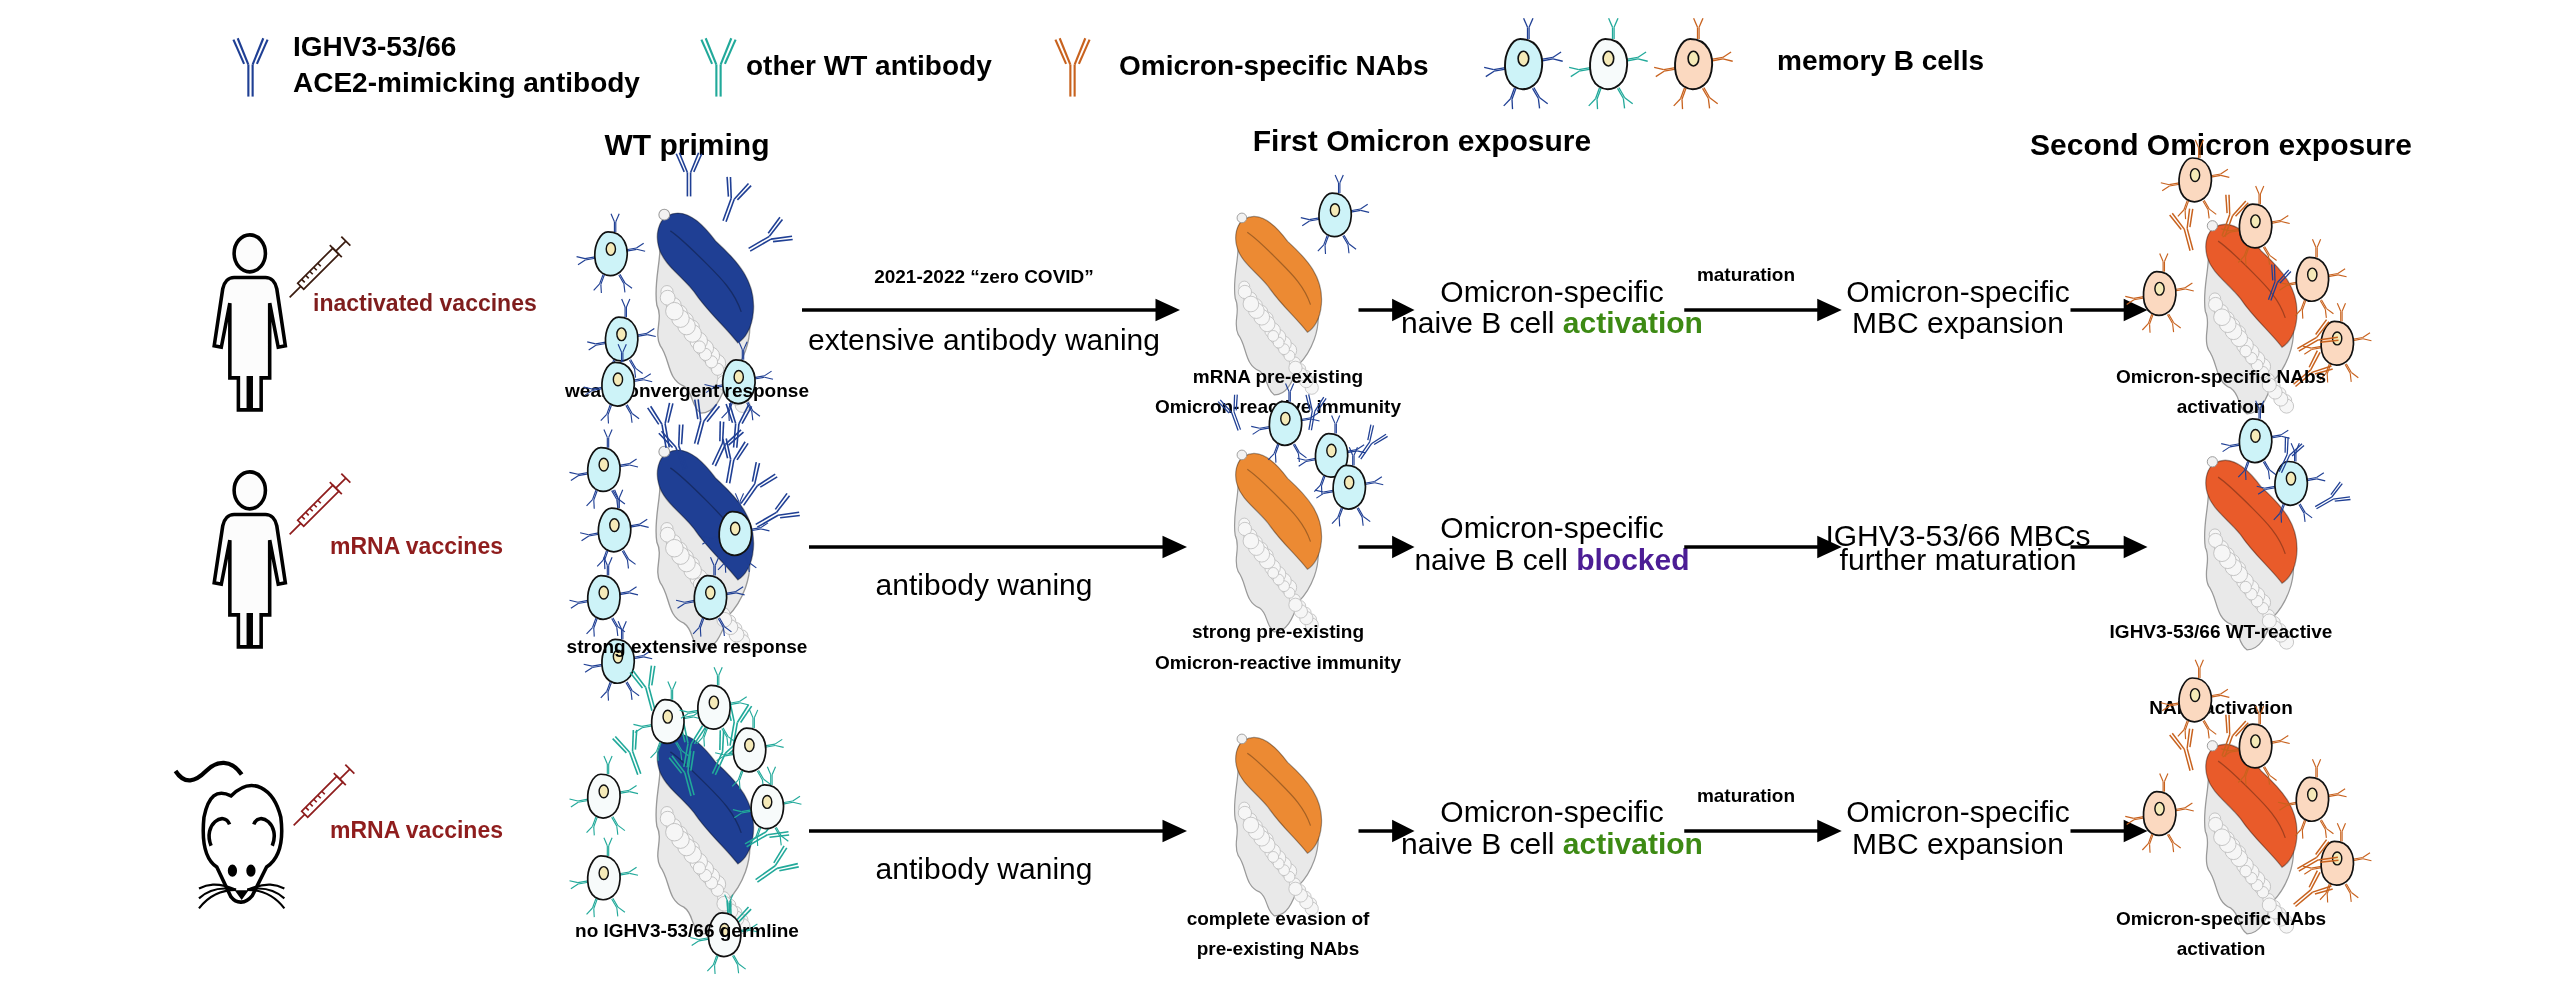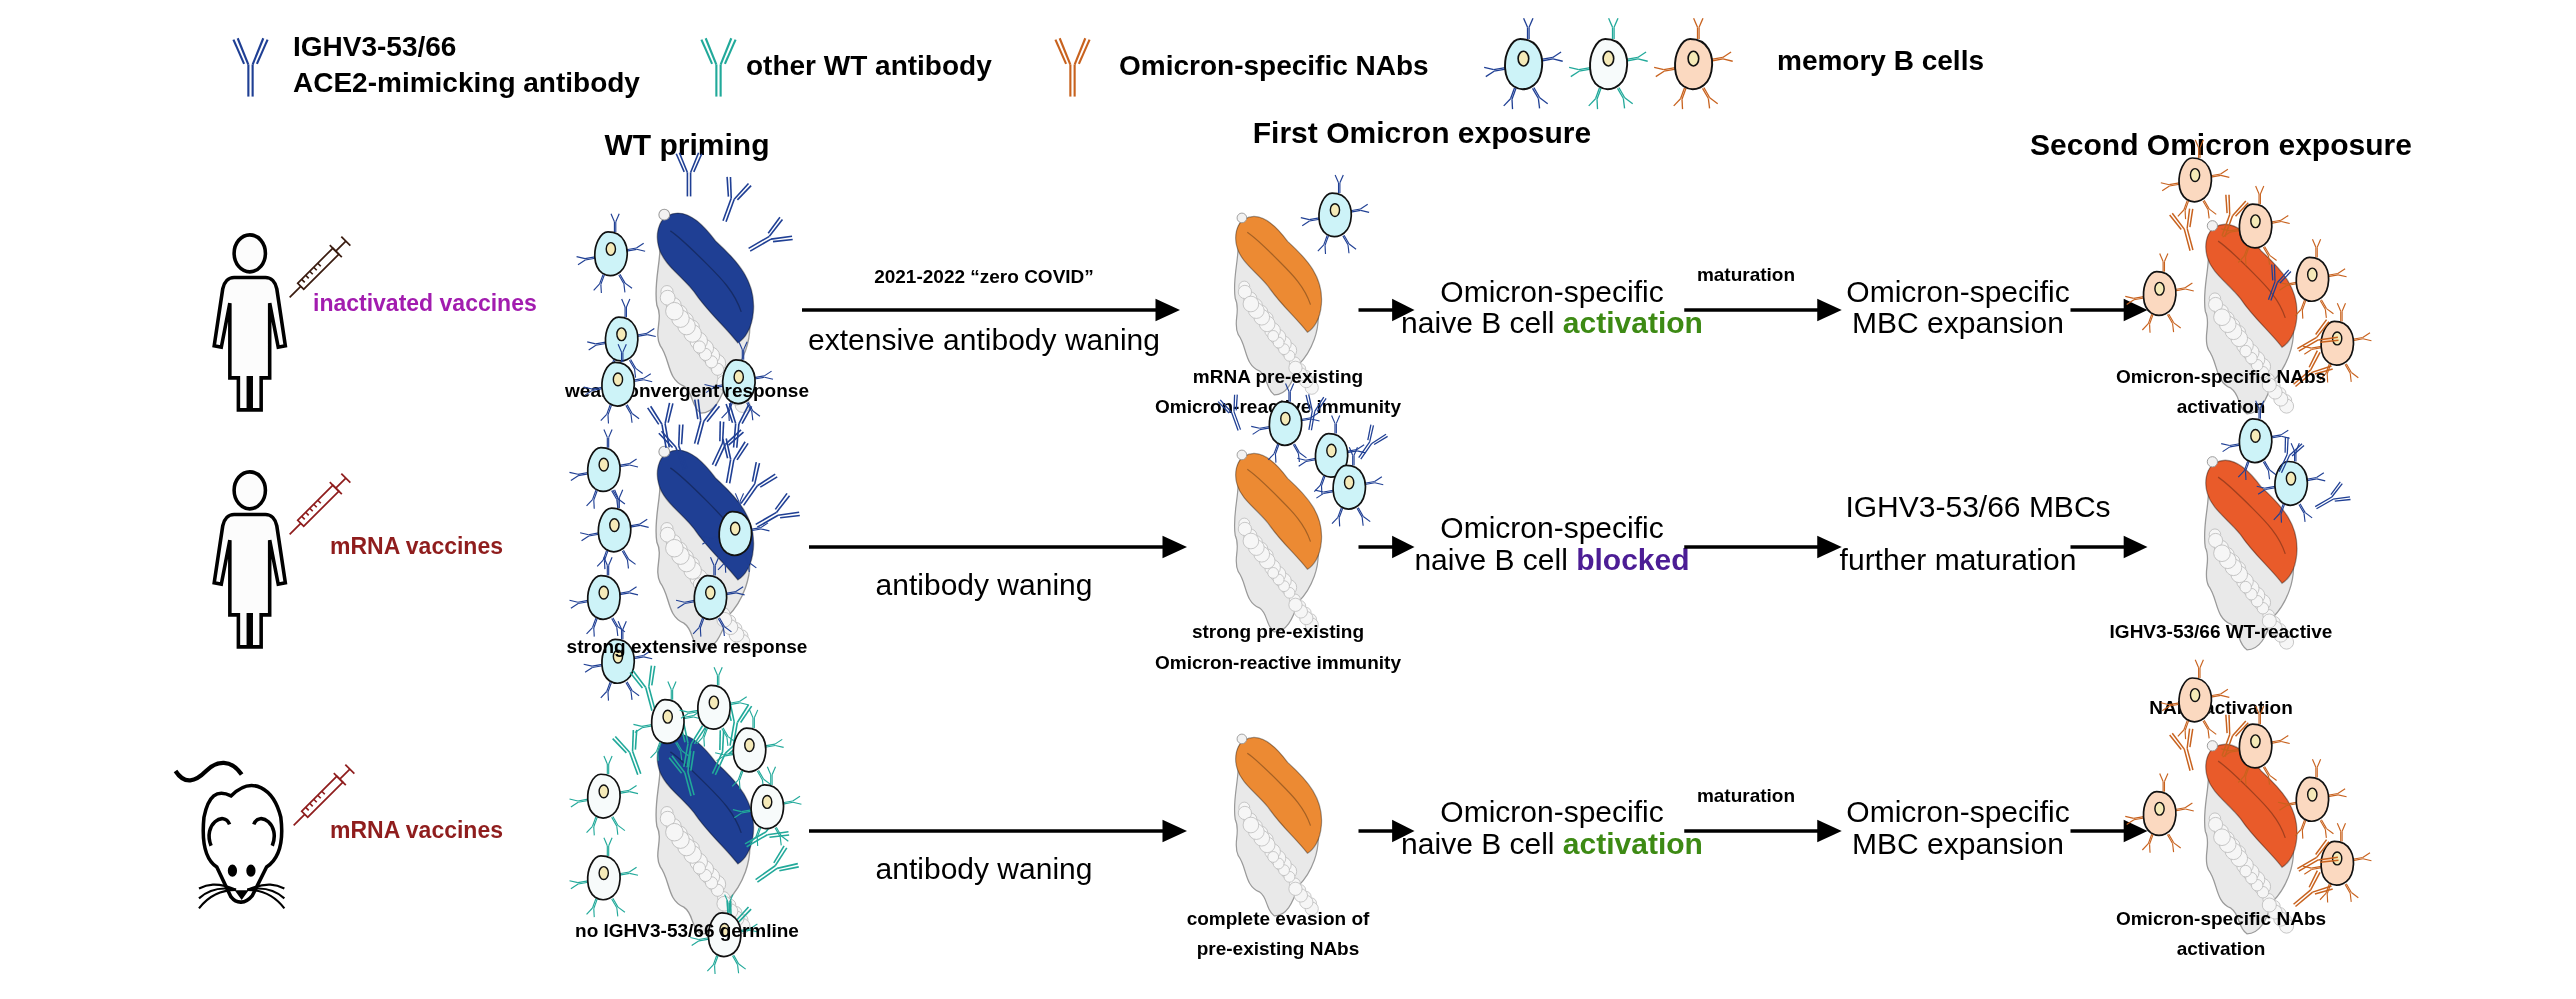--- a/index.html
+++ b/index.html
@@ -160,21 +160,21 @@
           <line x1="3" y1="-45" x2="18" y2="-80"></line>
         </g>
         <path d="M -4 -30 C 18 -30 26 -10 22 10 C 18 30 0 36 -12 28 C -26 18 -24 -6 -18 -18 C -14 -26 -10 -30 -4 -30 Z" fill="#fbd9c0" stroke="#111" stroke-width="2.4"></path>
         <ellipse cx="0" cy="-6" rx="6.5" ry="9" fill="#f5eab8" stroke="#111" stroke-width="2"></ellipse>
       </g>
     </svg>
   <div class="t legend-text" style="left:1777px;top:45px">memory B cells</div>
 </div>
 
 <div class="t header c" style="left:687px;top:128px">WT priming</div>
-<div class="t header c" style="left:1422px;top:116px">First Omicron exposure</div>
+<div class="t header c" style="left:1422px;top:124px">First Omicron exposure</div>
 <div class="t header c" style="left:2221px;top:128px">Second Omicron exposure</div>
 
 <div id="rows">
   <div class="row">
     <svg class="subject" width="114" height="185" viewBox="0 0 160 260" style="left: 207px; top: 232px;">
         <g fill="#fcfcfc" stroke="#000" stroke-width="5">
           <ellipse cx="60" cy="30" rx="22" ry="26"></ellipse>
           <path d="M 38 64 C 30 64 24 70 22 80 L 10 160 L 20 162 L 32 100 L 32 205 L 44 205 L 44 250 L 58 250 L 58 205 L 62 205 L 62 250 L 76 250 L 76 205 L 88 205 L 88 100 L 100 162 L 110 160 L 98 80 C 96 70 90 64 82 64 Z"></path>
         </g>
       </svg>
@@ -185,21 +185,21 @@
         <line x1="92" y1="-12" x2="92" y2="12"></line>
         <line x1="92" y1="0" x2="112" y2="0"></line>
         <line x1="112" y1="-9" x2="112" y2="9"></line>
         <line x1="30" y1="-6" x2="30" y2="0"></line>
           <line x1="38" y1="-6" x2="38" y2="0"></line>
         <line x1="46" y1="-6" x2="46" y2="0"></line>
           <line x1="54" y1="-6" x2="54" y2="0"></line>
         <line x1="62" y1="-6" x2="62" y2="0"></line>
       </g>
     </svg>
-    <div class="t vac" style="left: 313px; top: 290px; color: #a21caf;">inactivated vaccines</div>
+    <div class="t vac" style="left: 313px; top: 290px; color: #7f1d1d;">inactivated vaccines</div>
 
     <svg class="priming" width="256" height="270" viewBox="0 0 360 380" style="left: 561px; top: 168px;">
         <g transform="translate(130,60) scale(0.95)">
           <path d="M 20 10 C 40 0 70 20 90 50 C 120 80 150 110 140 150 C 150 190 130 230 110 250 C 100 280 90 300 70 300 C 55 290 60 270 45 260 C 20 250 25 220 10 200 C 0 180 15 160 5 140 C 0 110 10 80 10 50 C 5 30 10 15 20 10 Z" fill="#e9e9e9" stroke="#9a9a9a" stroke-width="2"></path>
           <circle cx="20" cy="120" r="9" fill="#f6f6f6" stroke="#b7b7b7" stroke-width="1.2"></circle>
           <circle cx="57" cy="173" r="11" fill="#f6f6f6" stroke="#b7b7b7" stroke-width="1.2"></circle>
           <circle cx="94" cy="226" r="13" fill="#f6f6f6" stroke="#b7b7b7" stroke-width="1.2"></circle>
           <circle cx="131" cy="279" r="9" fill="#f6f6f6" stroke="#b7b7b7" stroke-width="1.2"></circle>
           <circle cx="48" cy="162" r="11" fill="#f6f6f6" stroke="#b7b7b7" stroke-width="1.2"></circle>
           <circle cx="85" cy="215" r="13" fill="#f6f6f6" stroke="#b7b7b7" stroke-width="1.2"></circle>
@@ -1239,21 +1239,21 @@
       <polygon points="48,4 80,20 48,36" fill="#000"></polygon>
     </svg>
     <div class="t mid c s1-l1" style="left: 1552px; top: 511px;">Omicron-specific</div>
     <div class="t mid c s1-l2" style="left: 1552px; top: 543px;"><span class="s1-pre">naive B cell </span><b class="s1-kw" style="color: #4c1d95;">blocked</b></div>
 
     <svg class="arrow a3" width="160" height="28" viewBox="0 0 225 40" style="left: 1683px; top: 533px;">
       <line x1="0" y1="20" x2="195" y2="20" stroke="#000" stroke-width="5"></line>
       <polygon points="190,4 225,20 190,36" fill="#000"></polygon>
     </svg>
 
-    <div class="t mid c s2-l1" style="left: 1958px; top: 490px; margin-left: 20px;">IGHV3-53/66 MBCs</div>
+    <div class="t mid c s2-l1" style="left: 1958px; top: 519px;">IGHV3-53/66 MBCs</div>
     <div class="t mid c s2-l2" style="left: 1958px; top: 543px;">further maturation</div>
 
     <svg class="arrow a4" width="78" height="28" viewBox="0 0 110 40" style="left: 2070px; top: 533px;">
       <line x1="0" y1="20" x2="80" y2="20" stroke="#000" stroke-width="5"></line>
       <polygon points="76,4 110,20 76,36" fill="#000"></polygon>
     </svg>
 
     <svg class="second" width="270" height="270" viewBox="0 0 380 380" style="left: 2124px; top: 394px;">
         <g transform="translate(110,90) scale(0.9)">
           <path d="M 20 10 C 40 0 70 20 90 50 C 120 80 150 110 140 150 C 150 190 130 230 110 250 C 100 280 90 300 70 300 C 55 290 60 270 45 260 C 20 250 25 220 10 200 C 0 180 15 160 5 140 C 0 110 10 80 10 50 C 5 30 10 15 20 10 Z" fill="#e9e9e9" stroke="#9a9a9a" stroke-width="2"></path>

